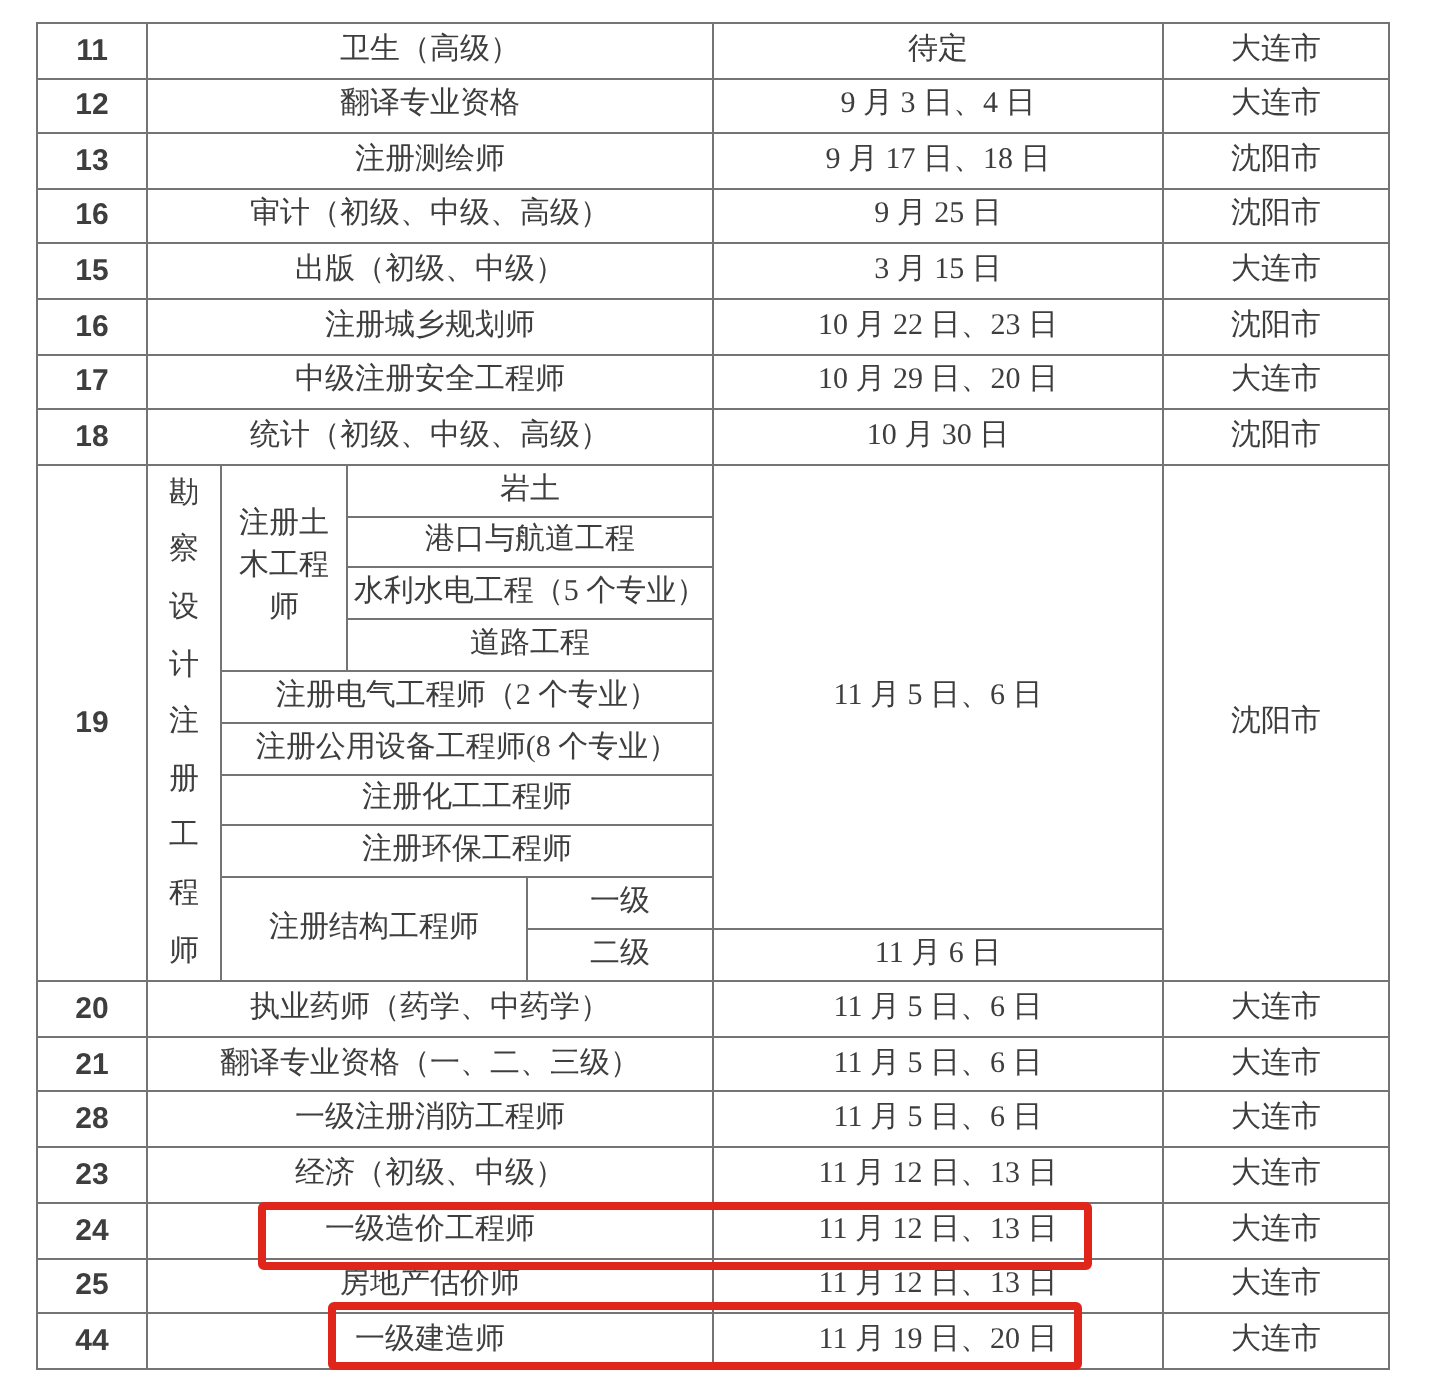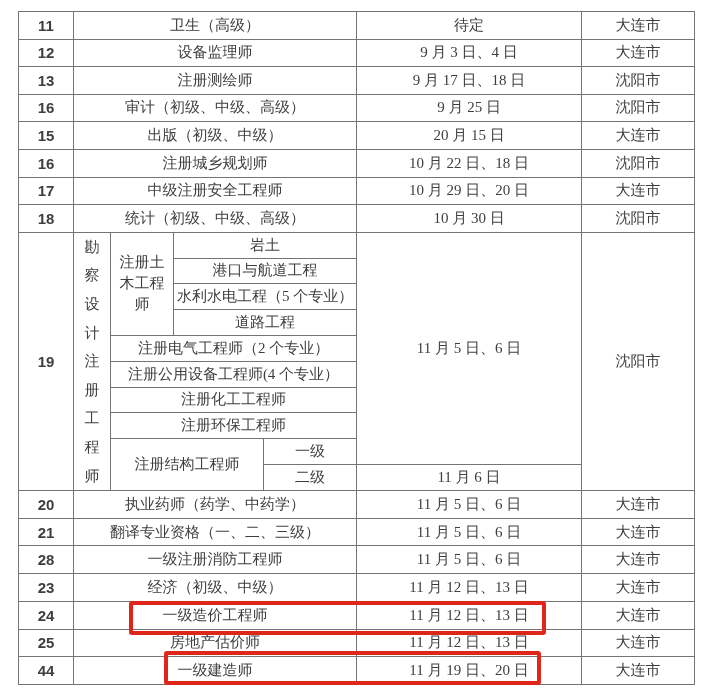--- a/index.html
+++ b/index.html
@@ -76,46 +76,46 @@
     <tbody>
 
       <tr class="r-std">
         <td class="num">11</td>
         <td colspan="4">卫生（高级）</td>
         <td>待定</td>
         <td>大连市</td>
       </tr>
       <tr class="r-std">
         <td class="num">12</td>
-        <td colspan="4">设备监理师</td>
+        <td colspan="4">翻译专业资格</td>
         <td>9 月 3 日、4 日</td>
         <td>大连市</td>
       </tr>
       <tr class="r-std">
         <td class="num">13</td>
         <td colspan="4">注册测绘师</td>
         <td>9 月 17 日、18 日</td>
         <td>沈阳市</td>
       </tr>
       <tr class="r-std">
         <td class="num">16</td>
         <td colspan="4">审计（初级、中级、高级）</td>
         <td>9 月 25 日</td>
         <td>沈阳市</td>
       </tr>
       <tr class="r-std">
         <td class="num">15</td>
         <td colspan="4">出版（初级、中级）</td>
-        <td>20 月 15 日</td>
+        <td>3 月 15 日</td>
         <td>大连市</td>
       </tr>
       <tr class="r-std">
         <td class="num">16</td>
         <td colspan="4">注册城乡规划师</td>
-        <td>10 月 22 日、18 日</td>
+        <td>10 月 22 日、23 日</td>
         <td>沈阳市</td>
       </tr>
       <tr class="r-std">
         <td class="num">17</td>
         <td colspan="4">中级注册安全工程师</td>
         <td>10 月 29 日、20 日</td>
         <td>大连市</td>
       </tr>
       <tr class="r-std">
         <td class="num">18</td>
@@ -138,21 +138,21 @@
       <tr class="r-sub">
         <td colspan="2">水利水电工程（5 个专业）</td>
       </tr>
       <tr class="r-sub">
         <td colspan="2">道路工程</td>
       </tr>
       <tr class="r-sub">
         <td colspan="3">注册电气工程师（2 个专业）</td>
       </tr>
       <tr class="r-sub">
-        <td colspan="3">注册公用设备工程师(4 个专业）</td>
+        <td colspan="3">注册公用设备工程师(8 个专业）</td>
       </tr>
       <tr class="r-sub">
         <td colspan="3">注册化工工程师</td>
       </tr>
       <tr class="r-sub">
         <td colspan="3">注册环保工程师</td>
       </tr>
       <tr class="r-sub">
         <td colspan="2" rowspan="2">注册结构工程师</td>
         <td>一级</td>

